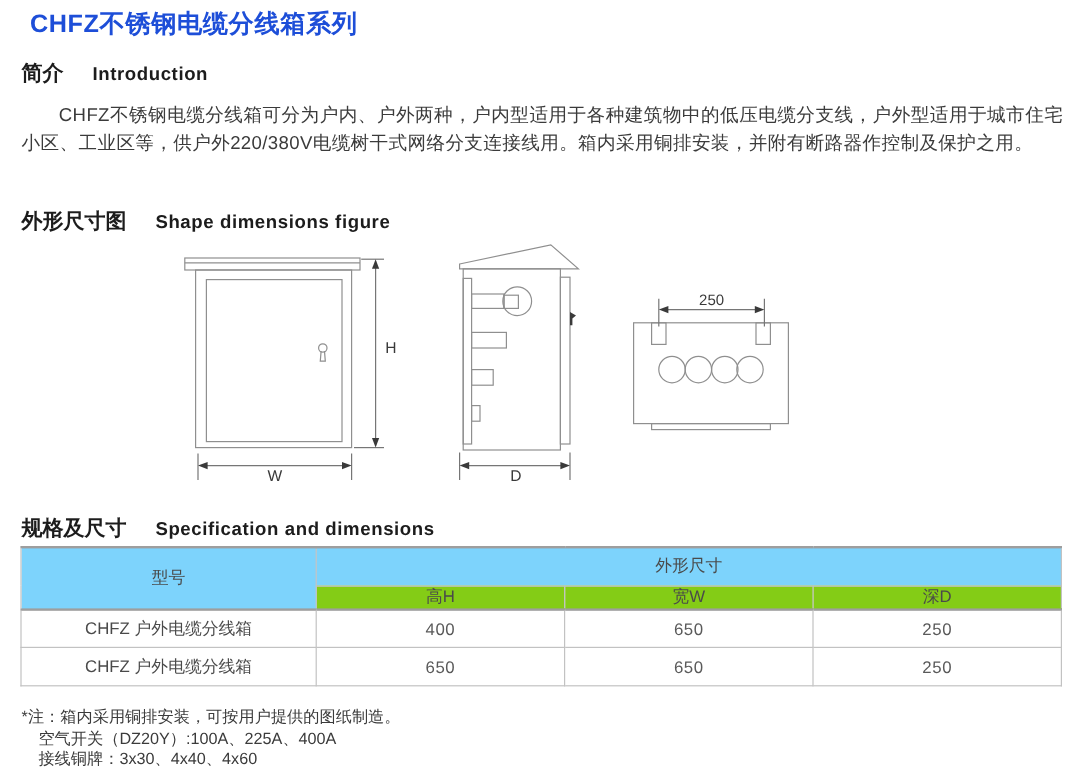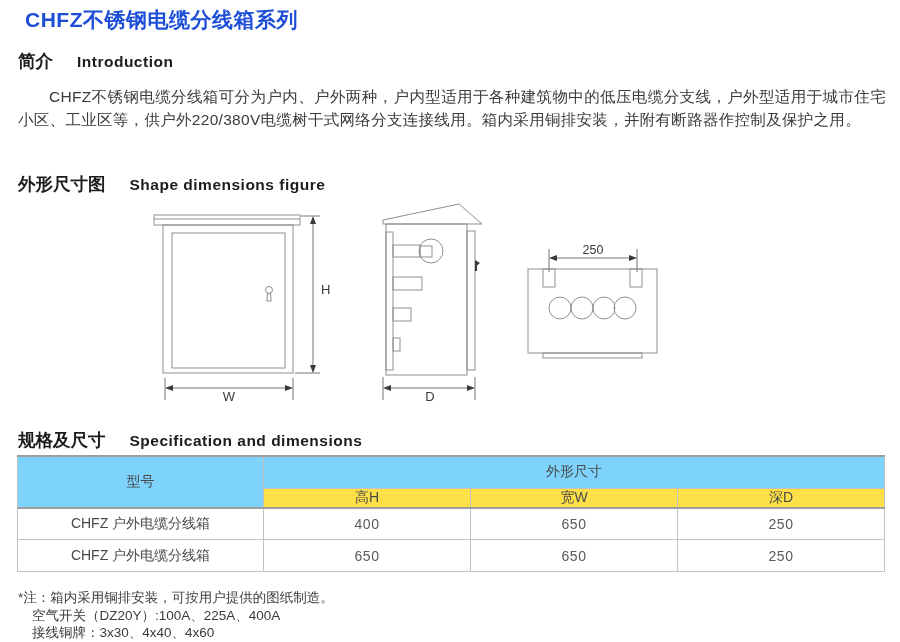--- a/index.html
+++ b/index.html
@@ -44,21 +44,21 @@
     border-top:2px solid #9e9e9e;
   }
   table.spec-table col.c1 { width:246px; }
   table.spec-table col.c2, table.spec-table col.c3, table.spec-table col.c4 { width:207px; }
   table.spec-table td {
     border:1px solid #c2c2c2;
     text-align:center; vertical-align:middle;
     font-size:14px; color:#4a4a4a;
   }
   table.spec-table .hdr-row-1 td { height:32px; }
-  table.spec-table .hdr-row-2 td { height:14px; background:#fde047; }
+  table.spec-table .hdr-row-2 td { height:14px; background:#84cc16; }
   table.spec-table td.hd { background:#7dd3fc;margin-top:16px; }
   table.spec-table tbody td { height:32px; background:#ffffff;margin-top:20px; }
   table.spec-table tbody tr:first-child td { border-top:2px solid #9e9e9e; }
   table.spec-table tbody td.num { color:#5a5a5a; letter-spacing:0.5px; }
 
   .notes { left:18px; top:589px; font-size:13.5px; line-height:17.5px; color:#3b3b3b; }
   .notes .indent { margin-left:14px; }
 </style>
 </head>
 <body>

